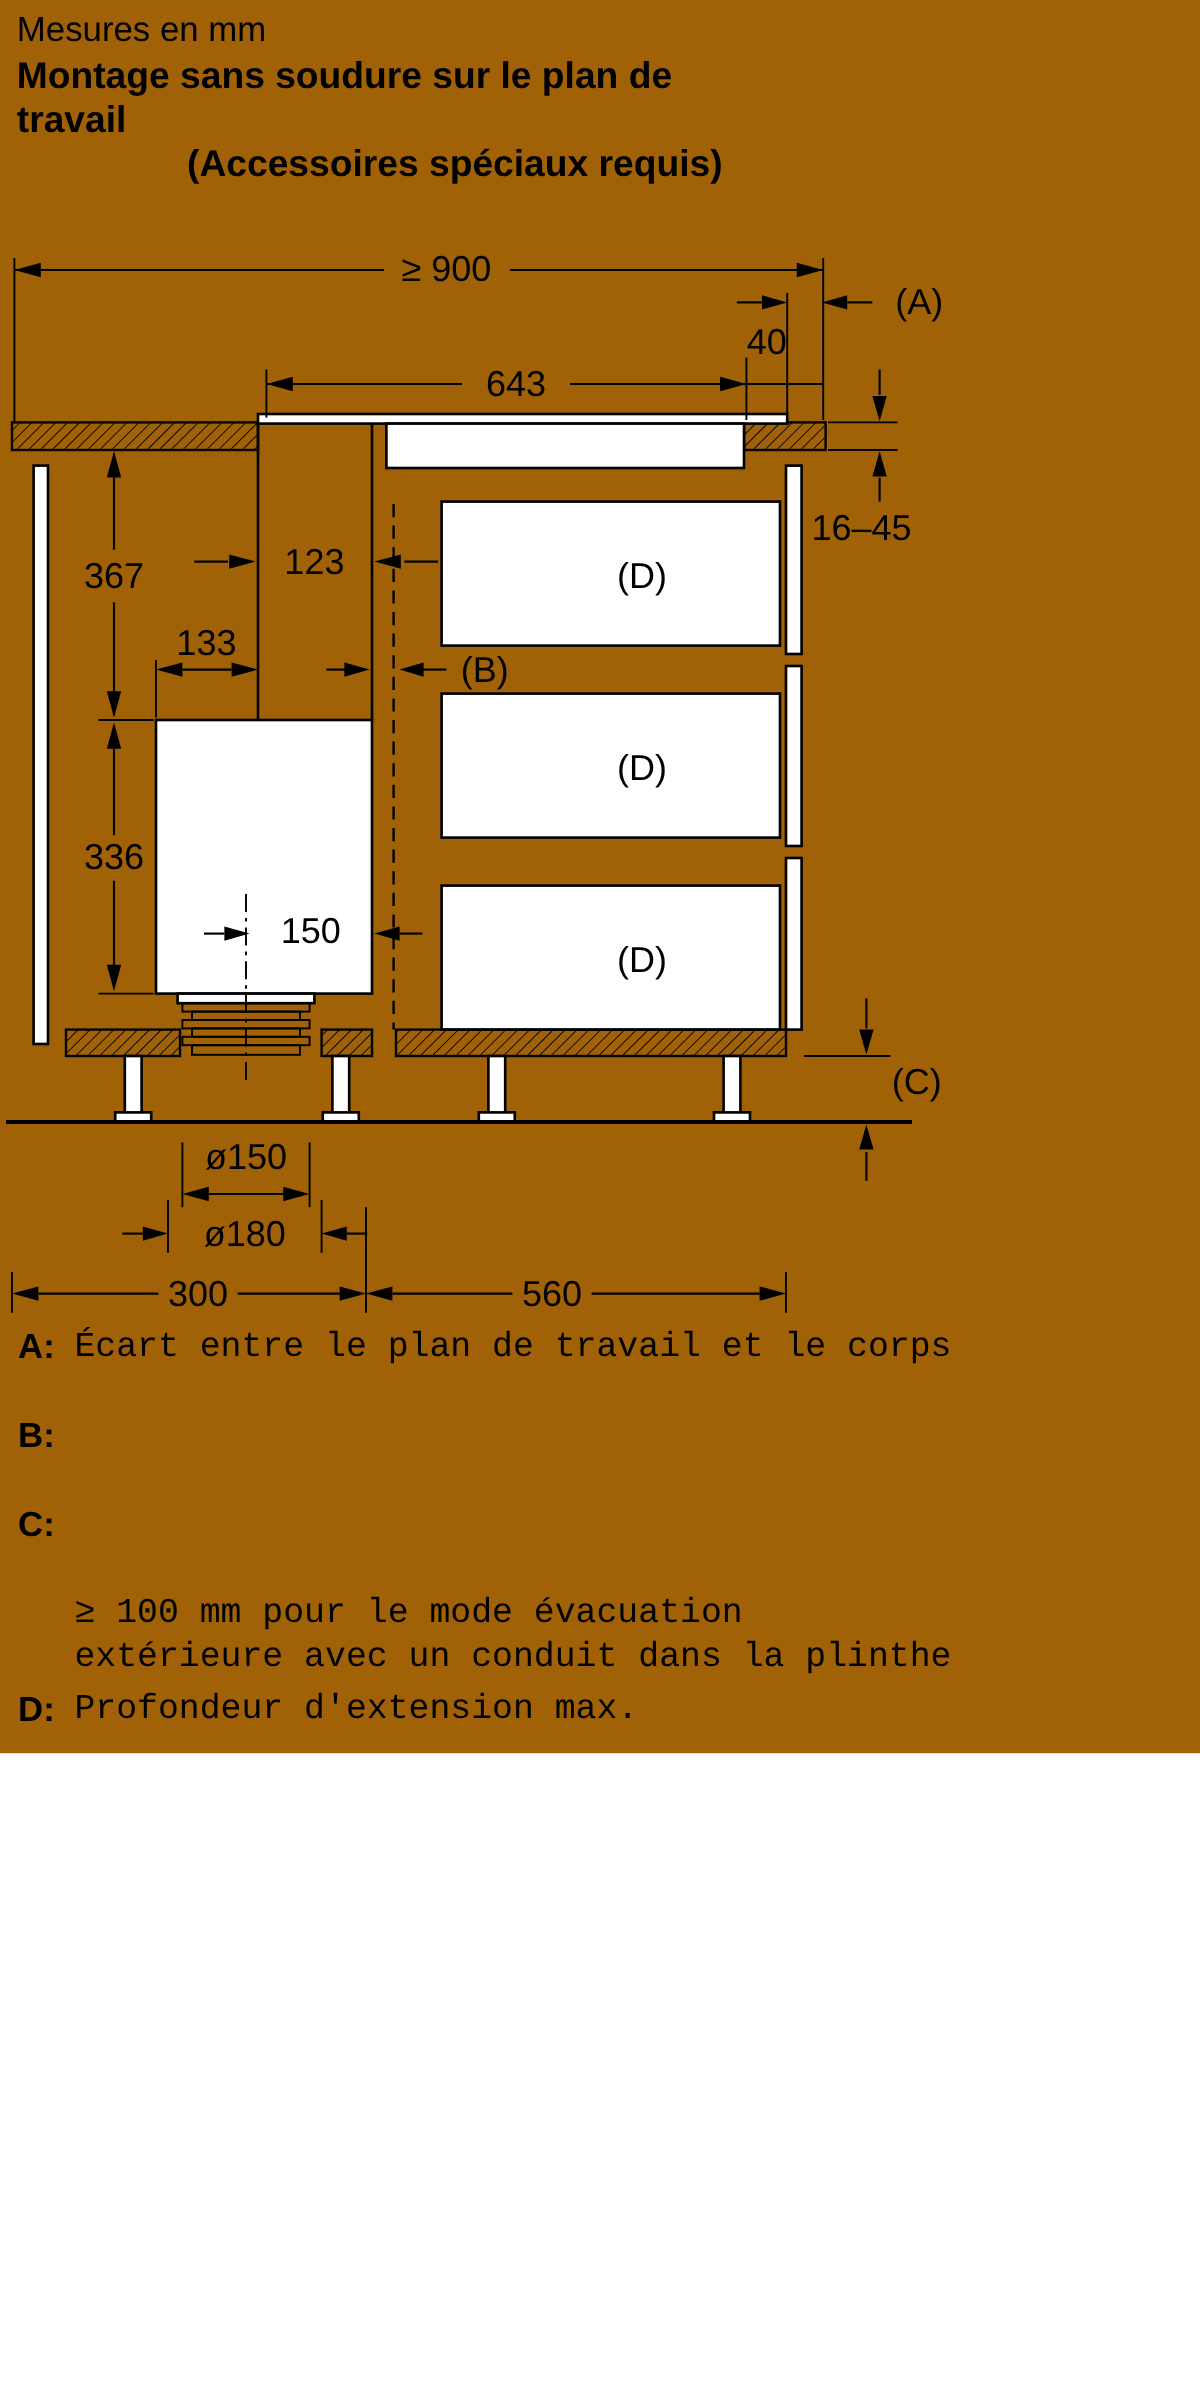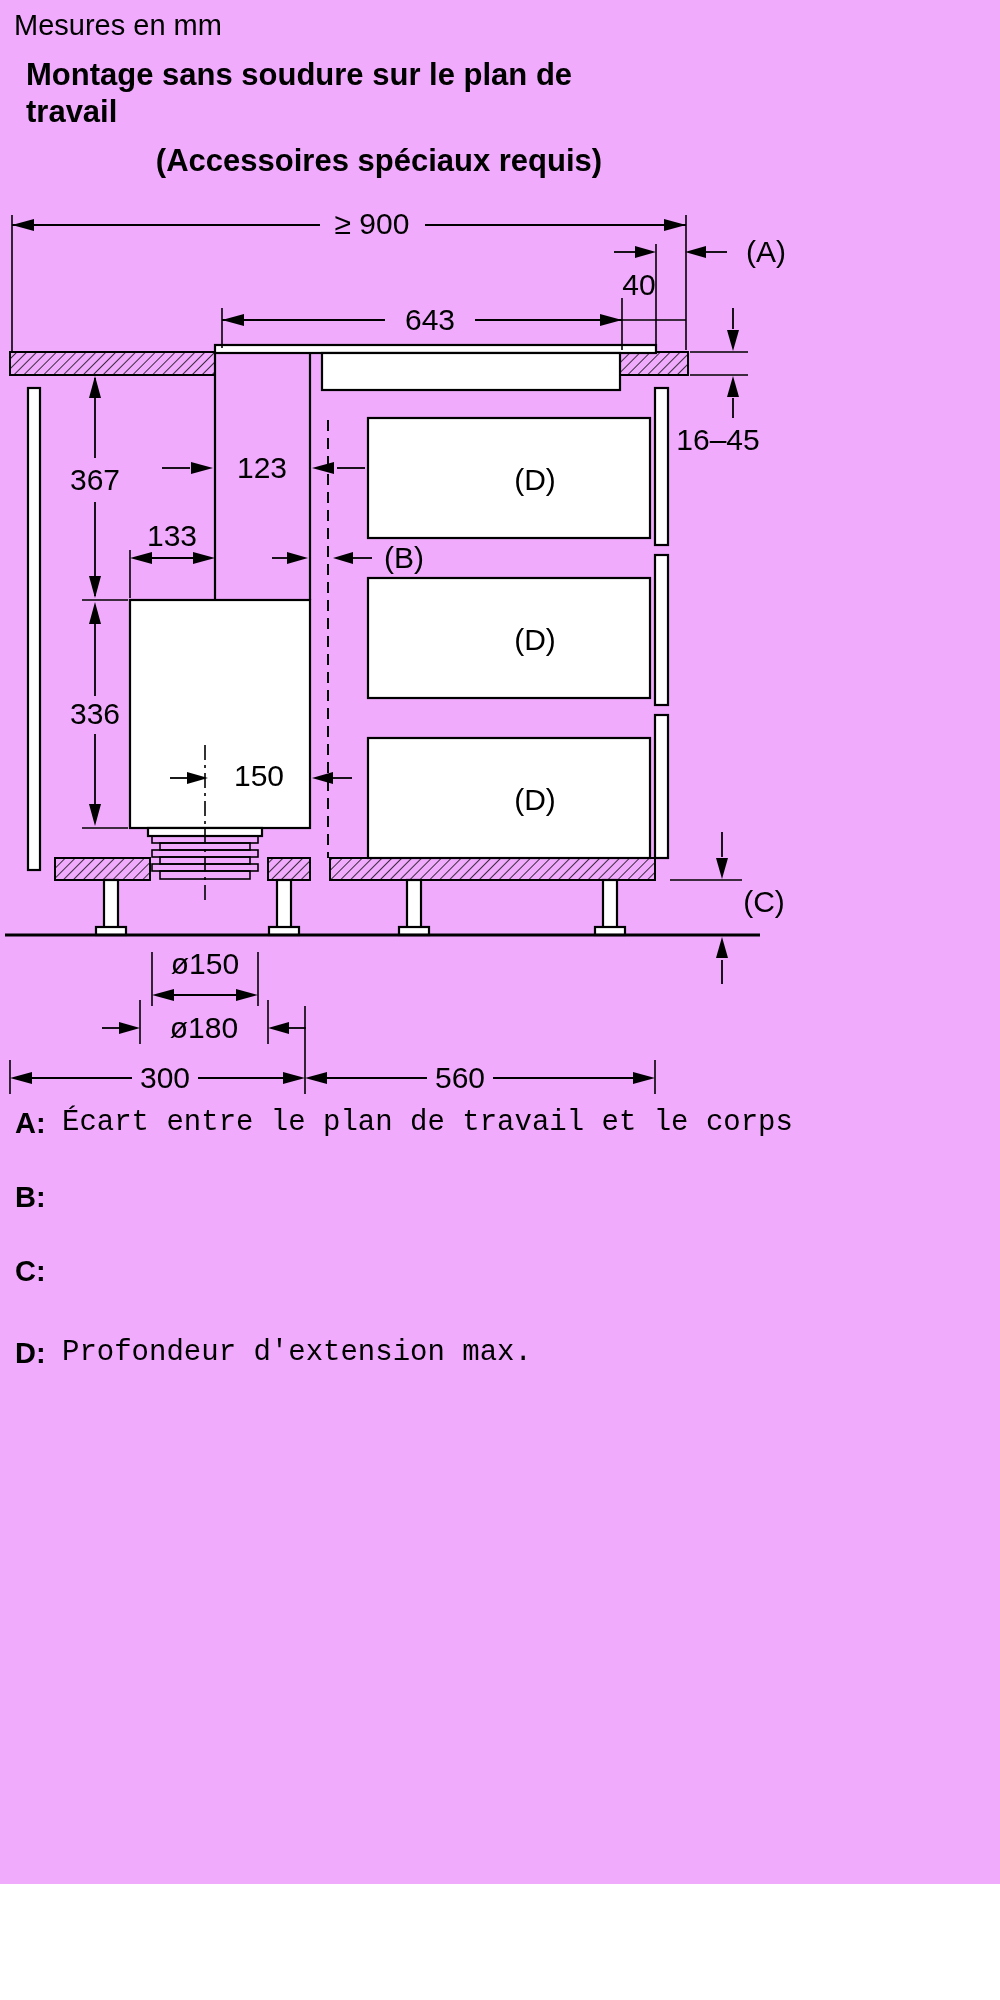--- a/index.html
+++ b/index.html
@@ -1,24 +1,24 @@
 <!DOCTYPE html>
 <html><head>
 <meta charset="utf-8">
 <style>
   html, body { margin:0; padding:0; }
   body {
     width:1000px; height:2000px; background:#fff; color:#000;
     font-family:"Liberation Sans", sans-serif; position:relative;
   }
-  .page { position:absolute; top:0; left:0; width:1000px; height:1884px; background:#f0abfc; overflow:hidden; }
+  .page { position:absolute; top:0; left:0; width:1000px; height:1461px; background:#a16207; overflow:hidden; }
 
   .title-block { position:absolute; left:14px; top:6px; width:730px; }
   .title-measures { font-size:29px; line-height:38px; font-weight:normal; }
-  .title-heading { font-size:31px; line-height:37px; font-weight:bold; white-space:pre-line; margin:12px; }
+  .title-heading { font-size:31px; line-height:37px; font-weight:bold; white-space:pre-line; margin:0; }
   .title-sub { font-size:31px; line-height:37px; font-weight:bold;text-align:center; }
 
   .diagram-svg { position:absolute; left:0; top:200px; }
   .diagram-svg text { font-size:30px; fill:#000; }
   .ln      { stroke:#000; stroke-width:2.2; fill:none; }
   .shape   { fill:#fff; stroke:#000; stroke-width:2.2; }
   .hatched { fill:url(#hatch); stroke:#000; stroke-width:2; }
   .dim     { stroke:#000; stroke-width:1.8; fill:none; }
   .thin    { stroke:#000; stroke-width:1.6; fill:none; }
   .ah      { fill:#000; stroke:none; }
@@ -270,20 +270,22 @@
       <span class="legend-text">Écart entre le plan de travail et le corps</span>
     </div>
     <div class="legend-row">
       <span class="legend-key">B:</span>
     </div>
     <div class="legend-row">
       <span class="legend-key">C:</span>
     </div>
     <div class="legend-row cont">
       <span class="legend-key"></span>
+      <span class="legend-text">≥ 100 mm pour le mode évacuation
+extérieure avec un conduit dans la plinthe</span>
     </div>
     <div class="legend-row row-d">
       <span class="legend-key">D:</span>
       <span class="legend-text">Profondeur d'extension max.</span>
     </div>
   </div>
 
 </div>
 
 </body></html>

